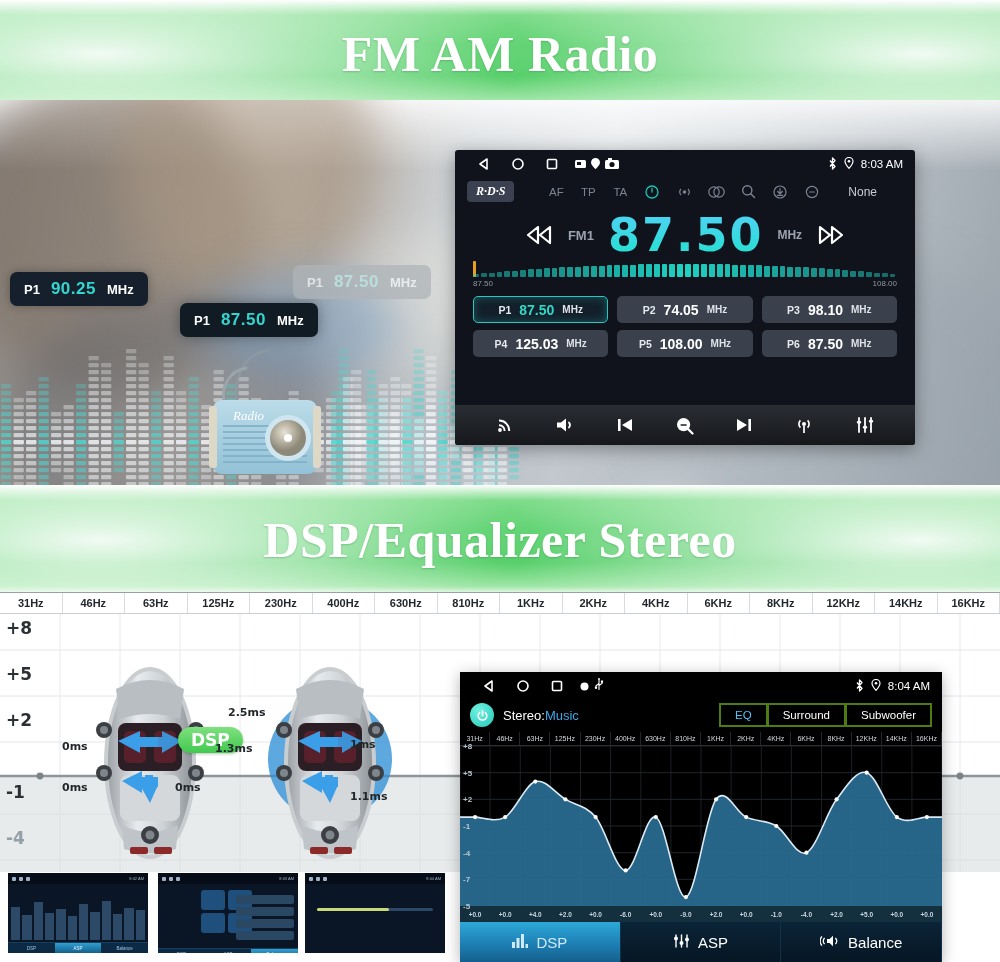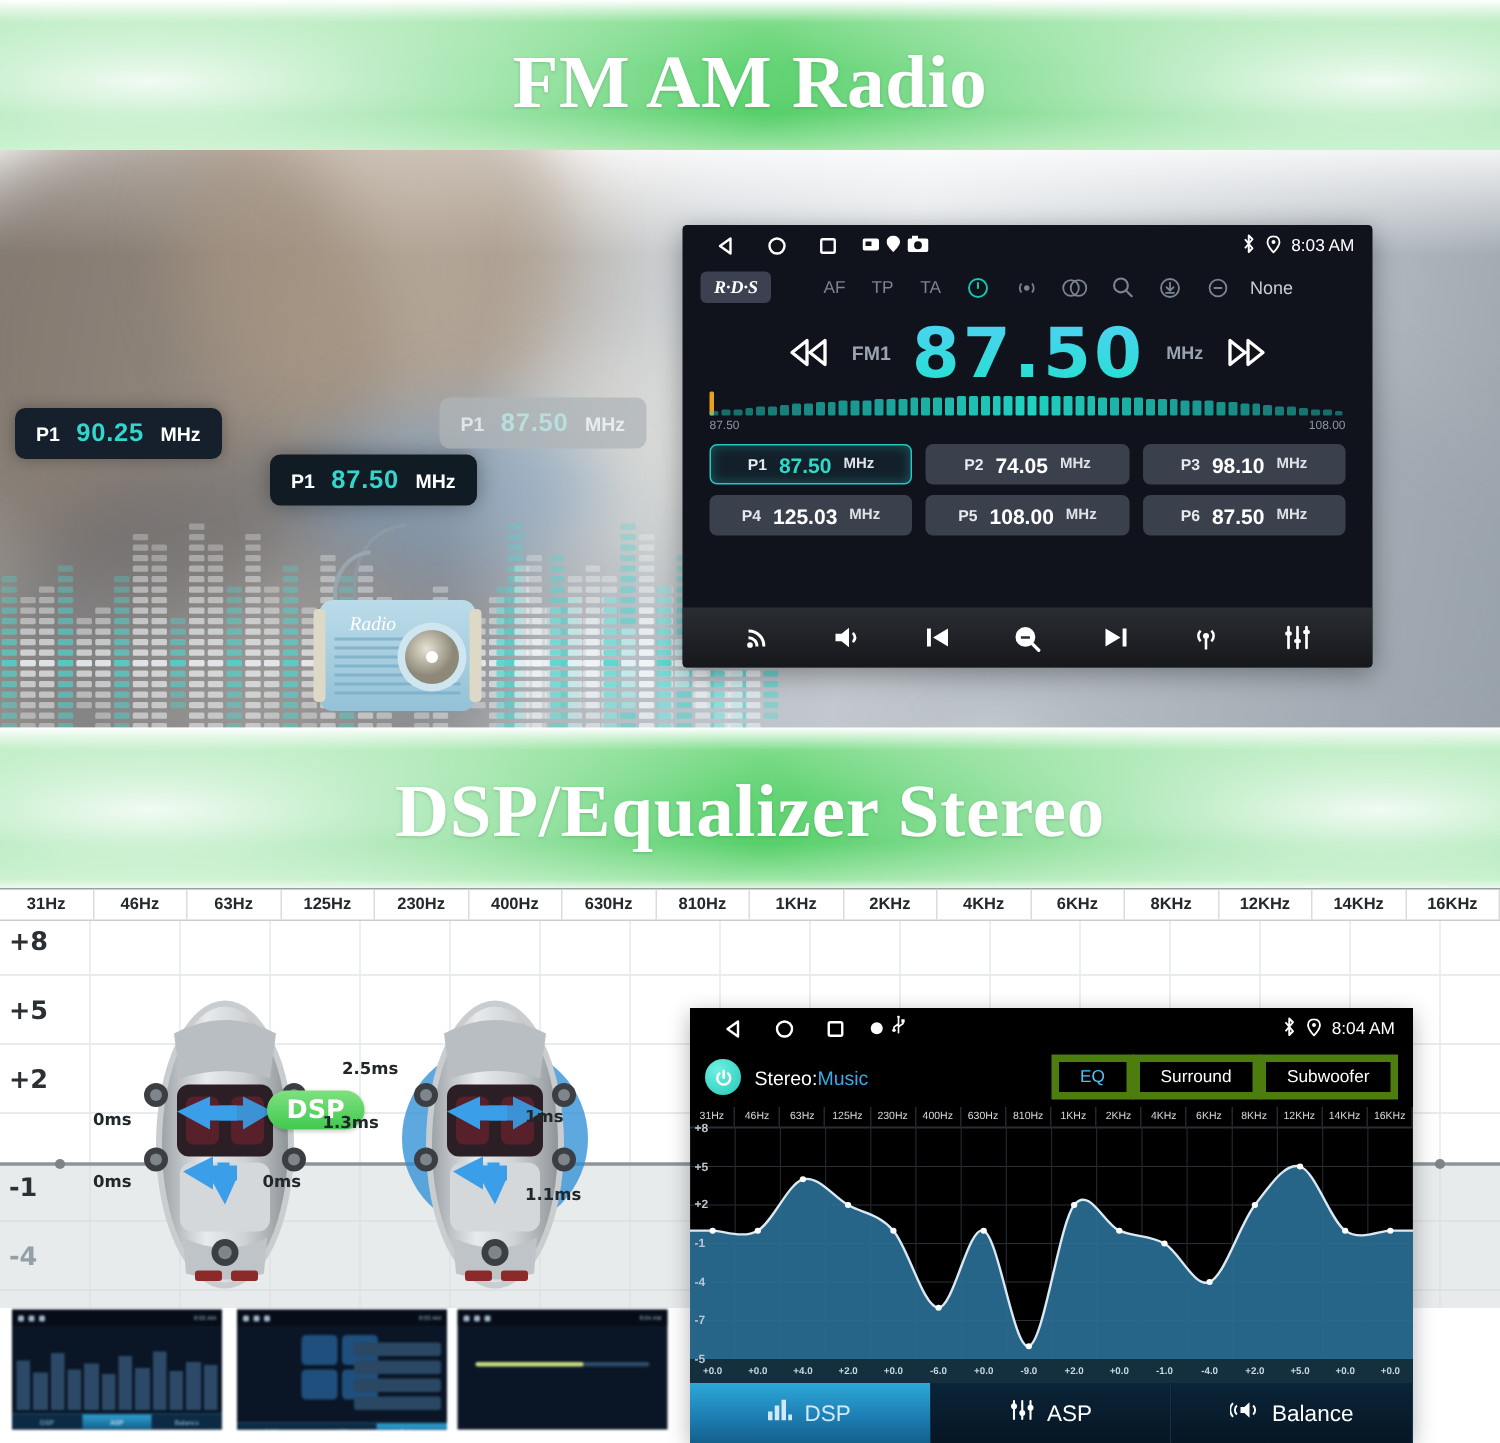--- a/index.html
+++ b/index.html
@@ -108,21 +108,21 @@
     background: #3b4150; color: #ffffff; border-radius: 4px;
     padding: 3px 9px; font-size: 12px; font-weight: 700;
     font-style: italic; font-family: "Liberation Serif", serif;
     margin-right: 26px;
   }
   .rds-item {
     color: #7b8493; font-size: 11.5px; width: 32px;
     display: flex; align-items: center; justify-content: center;
   }
   .rds-item.on { color: #16c6b4; }
-  .rds-none { color: #c8cdd4; font-size: 12px; margin-left: 5px; }
+  .rds-none { color: #c8cdd4; font-size: 12px; margin-left: 20px; }
 
   
   .tuner-row {
     display: flex; align-items: center; justify-content: center;
     gap: 14px; padding: 6px 18px 0 18px; flex-shrink: 0;
   }
   .seek-btn { color: #ffffff; display: flex; align-items: center; }
   .band-label { color: #9aa3b0; font-size: 13px; font-weight: 700; }
   .big-freq {
     font-size: 46px; font-weight: 700; letter-spacing: 2px;
@@ -222,21 +222,21 @@
   .power-btn {
     width: 24px; height: 24px; border-radius: 50%;
     background: radial-gradient(circle at 35% 30%, #6ef0e0, #25c9ba);
     display: flex; align-items: center; justify-content: center;
     color: #ffffff; margin-right: 9px;
   }
   .sound-label { font-size: 13px; color: #ffffff; font-weight: 400; }
   .sound-label .mode { color: #3ea9e8; }
   .mode-tabs { margin-left: auto; display: flex; }
   .mode-tab {
-    border: 5px solid #4d7c0f; color: #ffffff; font-size: 11.5px;
+    border: 2px solid #4d7c0f; color: #ffffff; font-size: 11.5px;
     padding: 4px 14px; margin-left: -1px;
   }
   .mode-tab.sel { color: #4fc3f7; }
 
   
   #dsp-chart { position: relative; flex: 1; background: #000000; }
   #dsp-freq-row {
     display: flex; height: 14px; border-bottom: 1px solid #2a2e34; flex-shrink: 0;
   }
   #dsp-freq-row .dfl {

